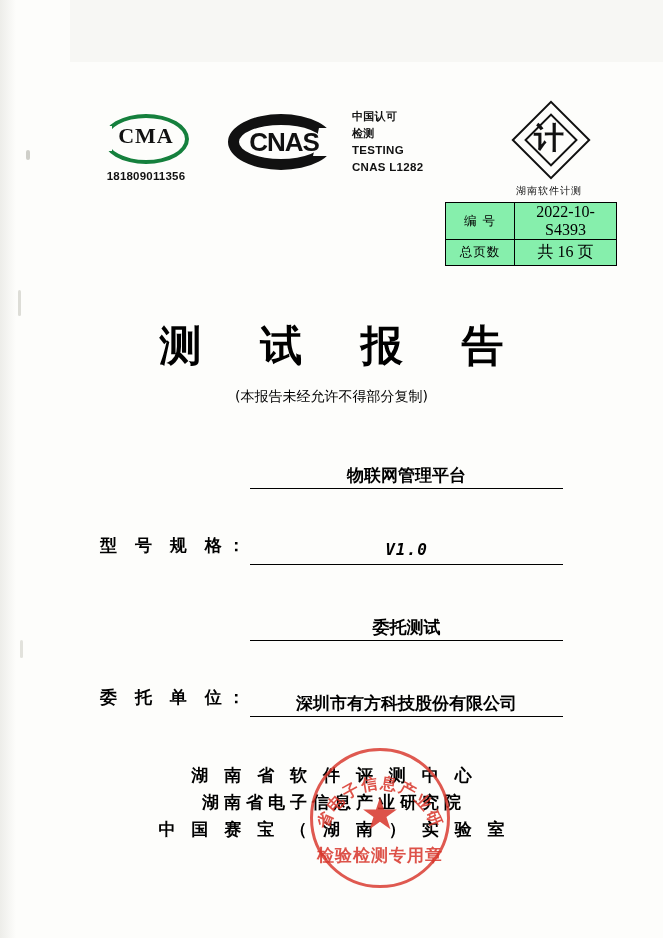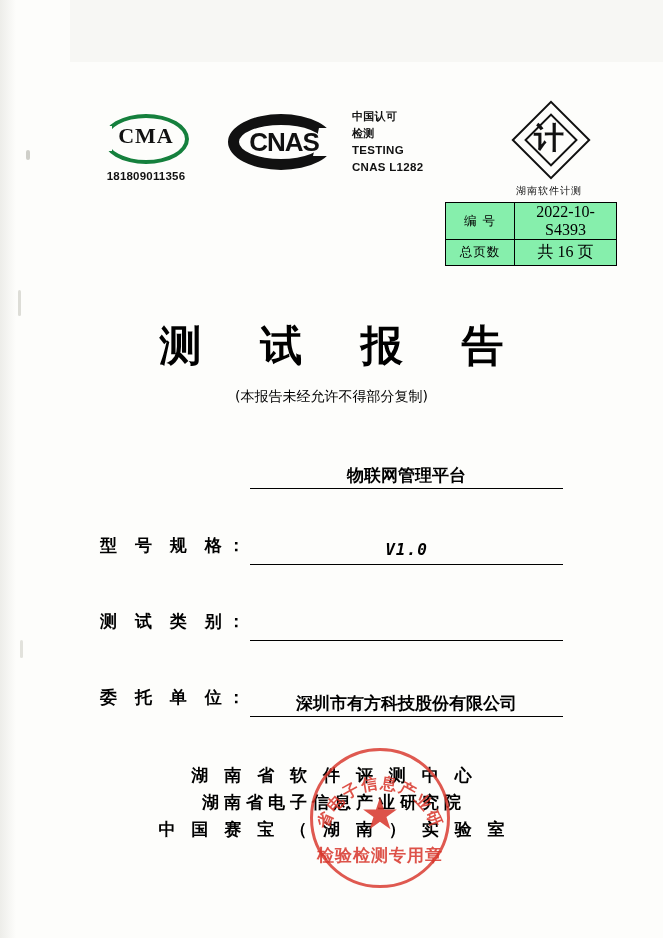--- a/index.html
+++ b/index.html
@@ -415,21 +415,21 @@
       <div class="line"></div>
     </div>
 
     <div class="field">
       <div class="lab">型 号 规 格：</div>
       <div class="val mono">V1.0</div>
       <div class="line"></div>
     </div>
 
     <div class="field">
-      <div class="lab">测 试 类 别：</div>
+      <div class="val">委托测试</div>
       <div class="line"></div>
     </div>
 
     <div class="field">
       <div class="lab">委 托 单 位：</div>
       <div class="val">深圳市有方科技股份有限公司</div>
       <div class="line"></div>
     </div>
   </div>
 

